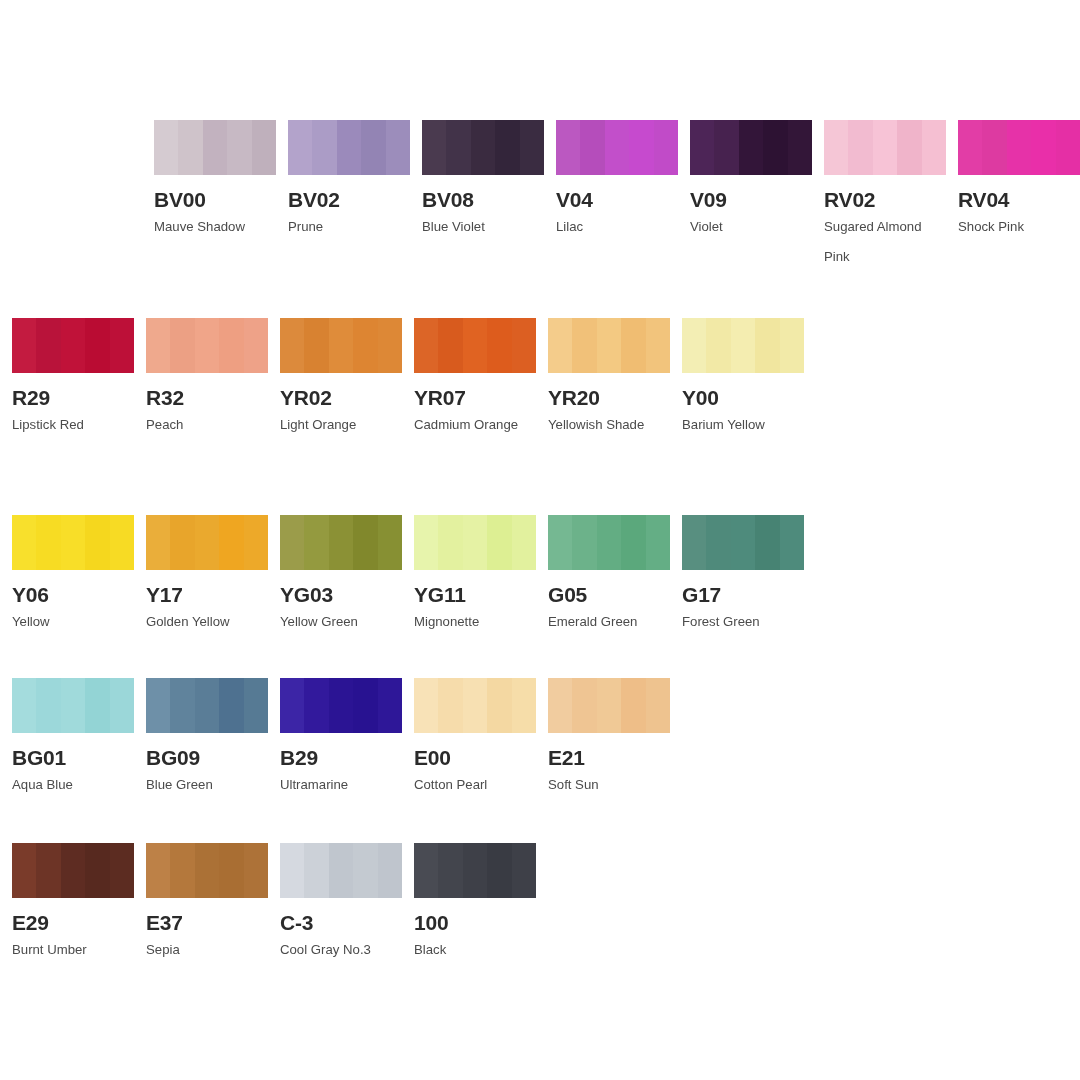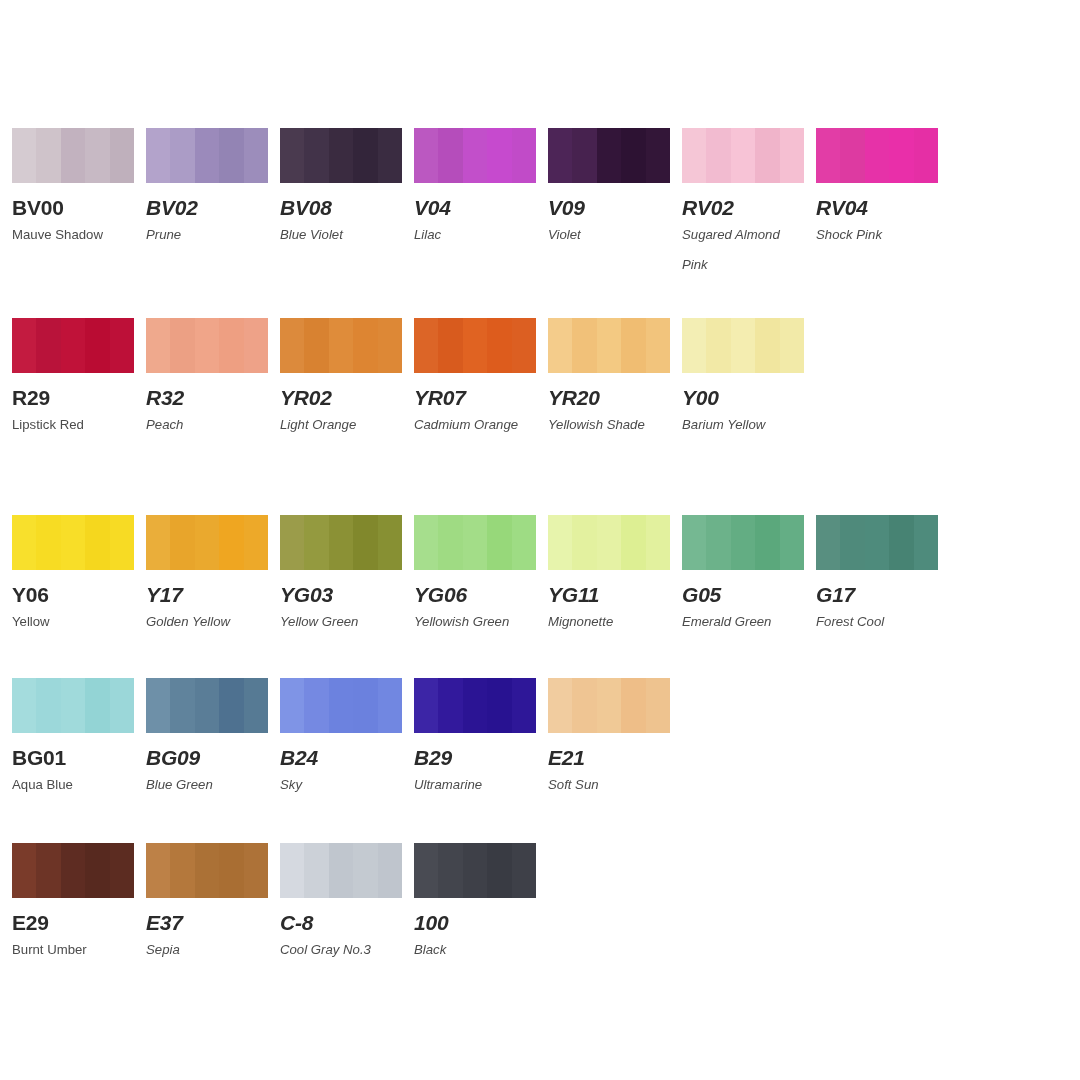--- a/index.html
+++ b/index.html
@@ -22,35 +22,35 @@
     box-sizing: border-box;
     padding: 0;
   }
   .row {
     position: absolute;
     left: 0;
     width: 1080px;
     display: flex;
     flex-direction: row;
   }
-  .row-0 { top: 128px; }
+  .row-0 { top: 120px; justify-content: flex-end; }
   .row-1 { top: 318px; }
   .row-2 { top: 515px; }
   .row-3 { top: 678px; }
   .row-4 { top: 843px; }
 
   .cell {
     width: 134px;
     margin: 0;
     padding: 0;
     box-sizing: border-box;
     position: relative;
   }
   .cell:first-child { padding-left: 12px; }
-  .cell:not(:first-child) { padding-left: 12px; font-style: italic; }
+  .cell:not(:first-child) { padding-left: 12px; }
 
   .swatch {
     width: 122px;
     height: 55px;
     display: block;
     position: relative;
     overflow: hidden;
   }
   .swatch .band {
     position: absolute;
@@ -257,31 +257,20 @@
           <div class="band" style="left: 0%; width: 20%; background: rgb(155, 156, 74);"></div>
           <div class="band" style="left: 20%; width: 20%; background: rgb(148, 154, 63);"></div>
           <div class="band" style="left: 40%; width: 20%; background: rgb(139, 145, 53);"></div>
           <div class="band" style="left: 60%; width: 20%; background: rgb(129, 136, 44);"></div>
           <div class="band" style="left: 80%; width: 20%; background: rgb(135, 144, 51);"></div>
         </div>
         <span class="code">YG03</span>
         <span class="name">Yellow Green</span>
       </div>
       <div class="cell">
-        <div class="swatch" style="background: rgb(157, 219, 128);">
-          <div class="band" style="left: 0%; width: 20%; background: rgb(166, 222, 141);"></div>
-          <div class="band" style="left: 20%; width: 20%; background: rgb(159, 219, 131);"></div>
-          <div class="band" style="left: 40%; width: 20%; background: rgb(163, 221, 136);"></div>
-          <div class="band" style="left: 60%; width: 20%; background: rgb(151, 216, 122);"></div>
-          <div class="band" style="left: 80%; width: 20%; background: rgb(158, 220, 132);"></div>
-        </div>
-        <span class="code">YG06</span>
-        <span class="name">Yellowish Green</span>
-      </div>
-      <div class="cell">
         <div class="swatch" style="background: rgb(228, 242, 162);">
           <div class="band" style="left: 0%; width: 20%; background: rgb(231, 244, 172);"></div>
           <div class="band" style="left: 20%; width: 20%; background: rgb(227, 241, 159);"></div>
           <div class="band" style="left: 40%; width: 20%; background: rgb(229, 242, 164);"></div>
           <div class="band" style="left: 60%; width: 20%; background: rgb(221, 239, 147);"></div>
           <div class="band" style="left: 80%; width: 20%; background: rgb(226, 241, 158);"></div>
         </div>
         <span class="code">YG11</span>
         <span class="name">Mignonette</span>
       </div>
@@ -298,21 +287,21 @@
       </div>
       <div class="cell">
         <div class="swatch" style="background: rgb(79, 143, 125);">
           <div class="band" style="left: 0%; width: 20%; background: rgb(88, 143, 128);"></div>
           <div class="band" style="left: 20%; width: 20%; background: rgb(79, 138, 123);"></div>
           <div class="band" style="left: 40%; width: 20%; background: rgb(78, 139, 124);"></div>
           <div class="band" style="left: 60%; width: 20%; background: rgb(71, 131, 115);"></div>
           <div class="band" style="left: 80%; width: 20%; background: rgb(78, 139, 124);"></div>
         </div>
         <span class="code">G17</span>
-        <span class="name">Forest Cool</span>
+        <span class="name">Forest Green</span>
       </div>
     </div>
     <div class="row row-3">
       <div class="cell">
         <div class="swatch" style="background: rgb(154, 216, 218);">
           <div class="band" style="left: 0%; width: 20%; background: rgb(164, 220, 221);"></div>
           <div class="band" style="left: 20%; width: 20%; background: rgb(156, 216, 218);"></div>
           <div class="band" style="left: 40%; width: 20%; background: rgb(160, 218, 219);"></div>
           <div class="band" style="left: 60%; width: 20%; background: rgb(147, 212, 213);"></div>
           <div class="band" style="left: 80%; width: 20%; background: rgb(155, 215, 217);"></div>
@@ -325,42 +314,42 @@
           <div class="band" style="left: 0%; width: 20%; background: rgb(110, 144, 168);"></div>
           <div class="band" style="left: 20%; width: 20%; background: rgb(96, 131, 156);"></div>
           <div class="band" style="left: 40%; width: 20%; background: rgb(90, 125, 151);"></div>
           <div class="band" style="left: 60%; width: 20%; background: rgb(78, 113, 144);"></div>
           <div class="band" style="left: 80%; width: 20%; background: rgb(86, 122, 148);"></div>
         </div>
         <span class="code">BG09</span>
         <span class="name">Blue Green</span>
       </div>
       <div class="cell">
-        <div class="swatch" style="background: rgb(114, 137, 226);">
-          <div class="band" style="left: 0%; width: 20%; background: rgb(127, 148, 230);"></div>
-          <div class="band" style="left: 20%; width: 20%; background: rgb(117, 137, 226);"></div>
-          <div class="band" style="left: 40%; width: 20%; background: rgb(108, 130, 223);"></div>
-          <div class="band" style="left: 60%; width: 20%; background: rgb(107, 129, 222);"></div>
-          <div class="band" style="left: 80%; width: 20%; background: rgb(113, 135, 225);"></div>
-        </div>
-        <span class="code">B24</span>
-        <span class="name">Sky</span>
-      </div>
-      <div class="cell">
         <div class="swatch" style="background: rgb(48, 25, 154);">
           <div class="band" style="left: 0%; width: 20%; background: rgb(60, 37, 166);"></div>
           <div class="band" style="left: 20%; width: 20%; background: rgb(50, 25, 156);"></div>
           <div class="band" style="left: 40%; width: 20%; background: rgb(43, 20, 148);"></div>
           <div class="band" style="left: 60%; width: 20%; background: rgb(40, 18, 145);"></div>
           <div class="band" style="left: 80%; width: 20%; background: rgb(46, 23, 152);"></div>
         </div>
         <span class="code">B29</span>
         <span class="name">Ultramarine</span>
       </div>
       <div class="cell">
+        <div class="swatch" style="background: rgb(246, 221, 171);">
+          <div class="band" style="left: 0%; width: 20%; background: rgb(248, 226, 183);"></div>
+          <div class="band" style="left: 20%; width: 20%; background: rgb(246, 220, 171);"></div>
+          <div class="band" style="left: 40%; width: 20%; background: rgb(247, 224, 178);"></div>
+          <div class="band" style="left: 60%; width: 20%; background: rgb(244, 216, 162);"></div>
+          <div class="band" style="left: 80%; width: 20%; background: rgb(246, 221, 169);"></div>
+        </div>
+        <span class="code">E00</span>
+        <span class="name">Cotton Pearl</span>
+      </div>
+      <div class="cell">
         <div class="swatch" style="background: rgb(239, 196, 145);">
           <div class="band" style="left: 0%; width: 20%; background: rgb(241, 204, 159);"></div>
           <div class="band" style="left: 20%; width: 20%; background: rgb(239, 197, 147);"></div>
           <div class="band" style="left: 40%; width: 20%; background: rgb(240, 201, 150);"></div>
           <div class="band" style="left: 60%; width: 20%; background: rgb(238, 190, 136);"></div>
           <div class="band" style="left: 80%; width: 20%; background: rgb(238, 195, 143);"></div>
         </div>
         <span class="code">E21</span>
         <span class="name">Soft Sun</span>
       </div>
@@ -389,21 +378,21 @@
         <span class="name">Sepia</span>
       </div>
       <div class="cell">
         <div class="swatch" style="background: rgb(195, 200, 208);">
           <div class="band" style="left: 0%; width: 20%; background: rgb(213, 217, 224);"></div>
           <div class="band" style="left: 20%; width: 20%; background: rgb(204, 209, 216);"></div>
           <div class="band" style="left: 40%; width: 20%; background: rgb(192, 198, 206);"></div>
           <div class="band" style="left: 60%; width: 20%; background: rgb(196, 202, 209);"></div>
           <div class="band" style="left: 80%; width: 20%; background: rgb(191, 197, 205);"></div>
         </div>
-        <span class="code">C-8</span>
+        <span class="code">C-3</span>
         <span class="name">Cool Gray No.3</span>
       </div>
       <div class="cell">
         <div class="swatch" style="background: rgb(64, 66, 74);">
           <div class="band" style="left: 0%; width: 20%; background: rgb(73, 75, 83);"></div>
           <div class="band" style="left: 20%; width: 20%; background: rgb(67, 69, 77);"></div>
           <div class="band" style="left: 40%; width: 20%; background: rgb(62, 64, 72);"></div>
           <div class="band" style="left: 60%; width: 20%; background: rgb(57, 59, 67);"></div>
           <div class="band" style="left: 80%; width: 20%; background: rgb(62, 64, 72);"></div>
         </div>

